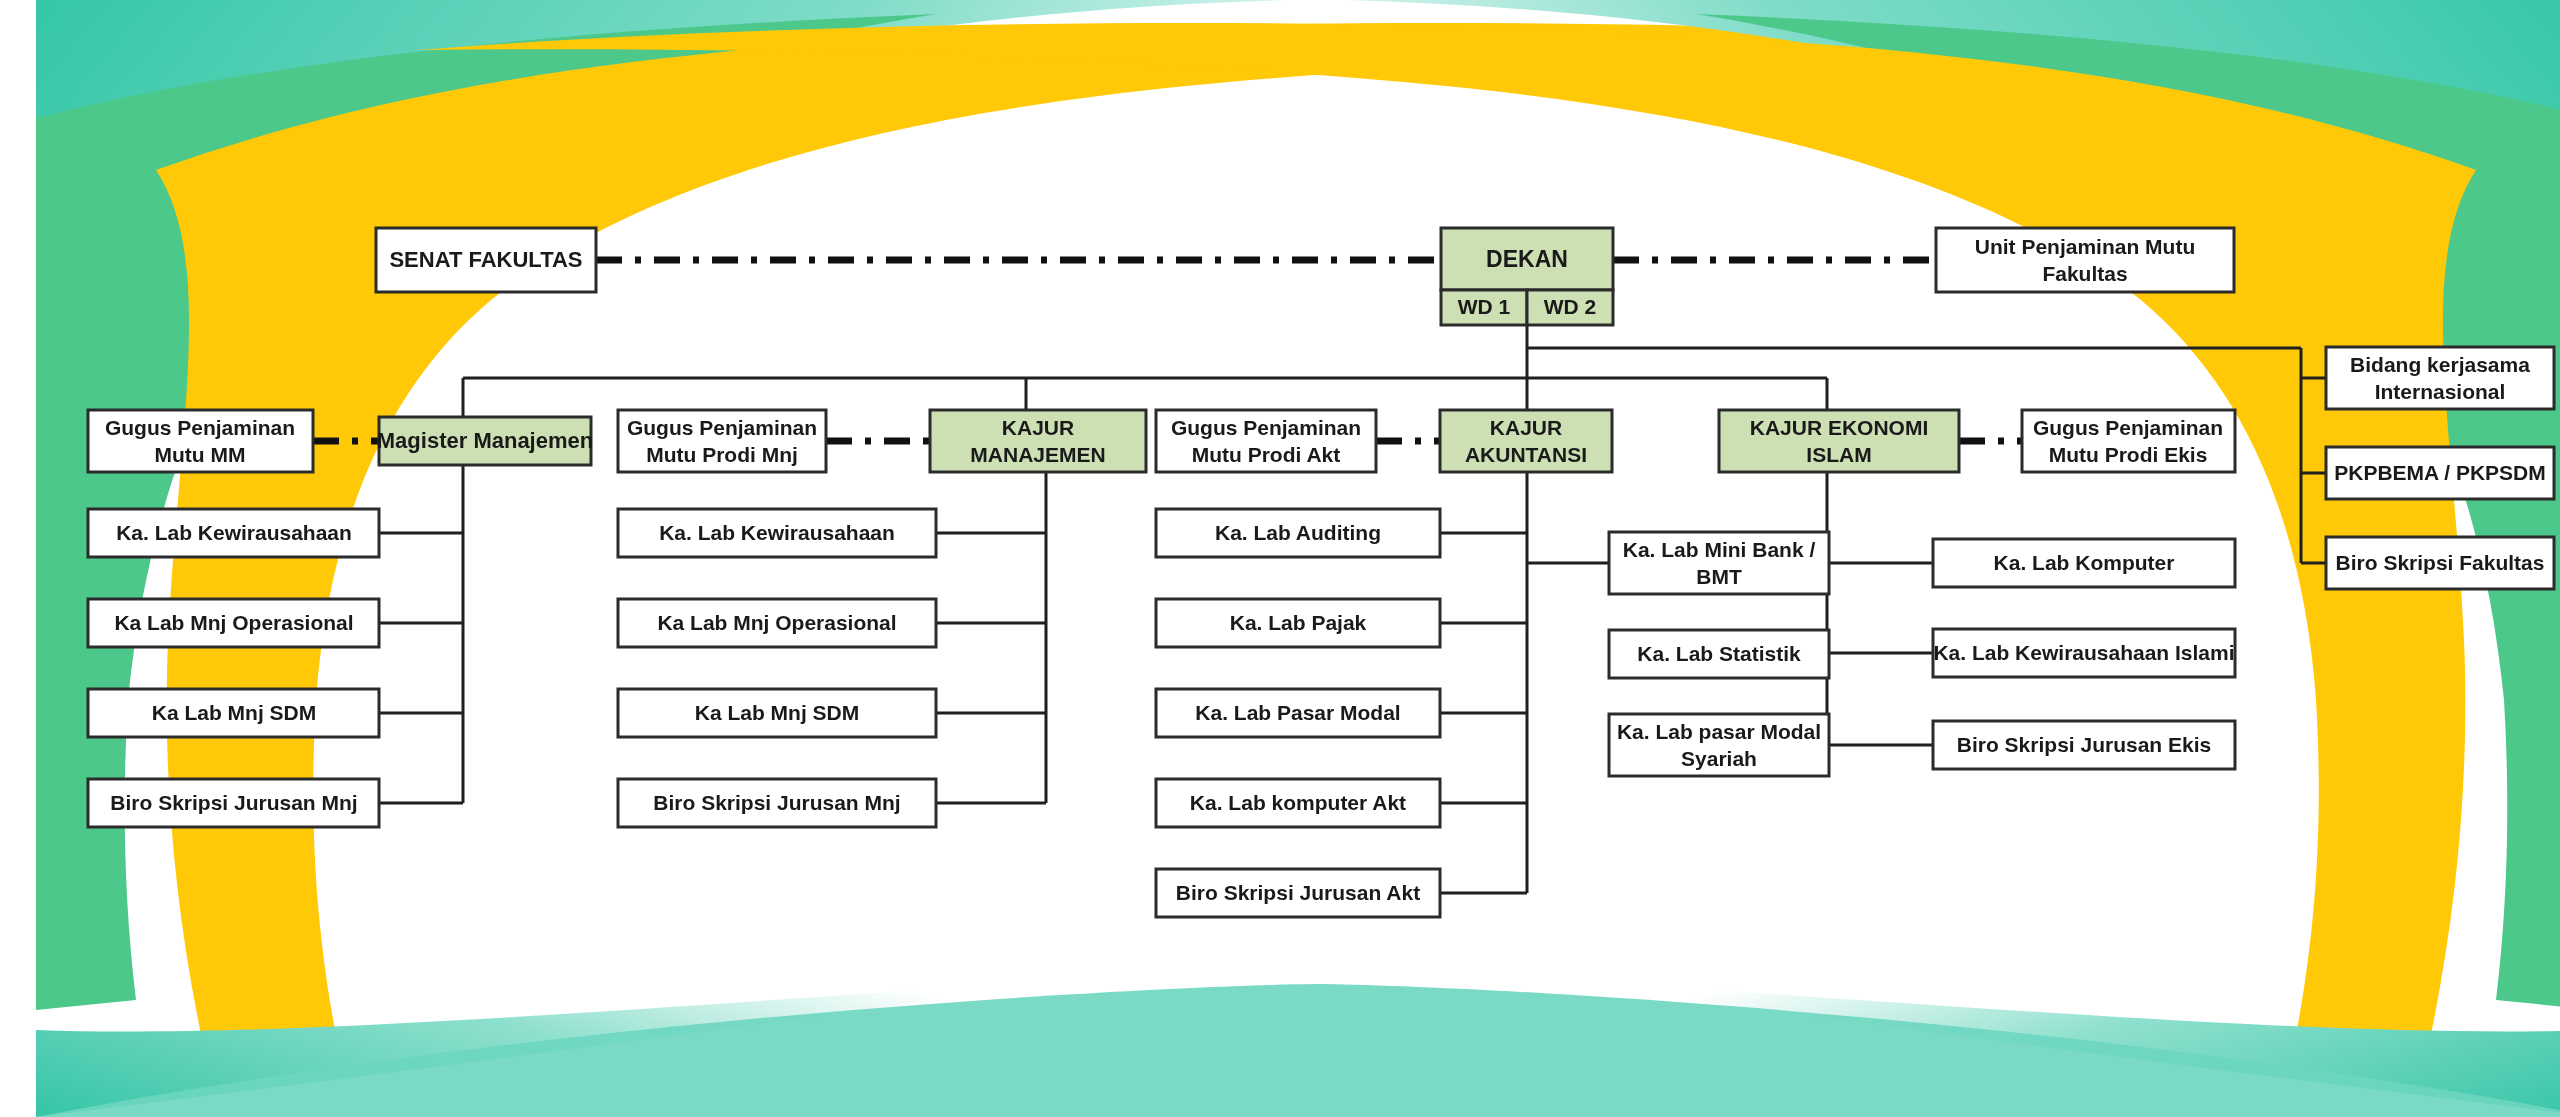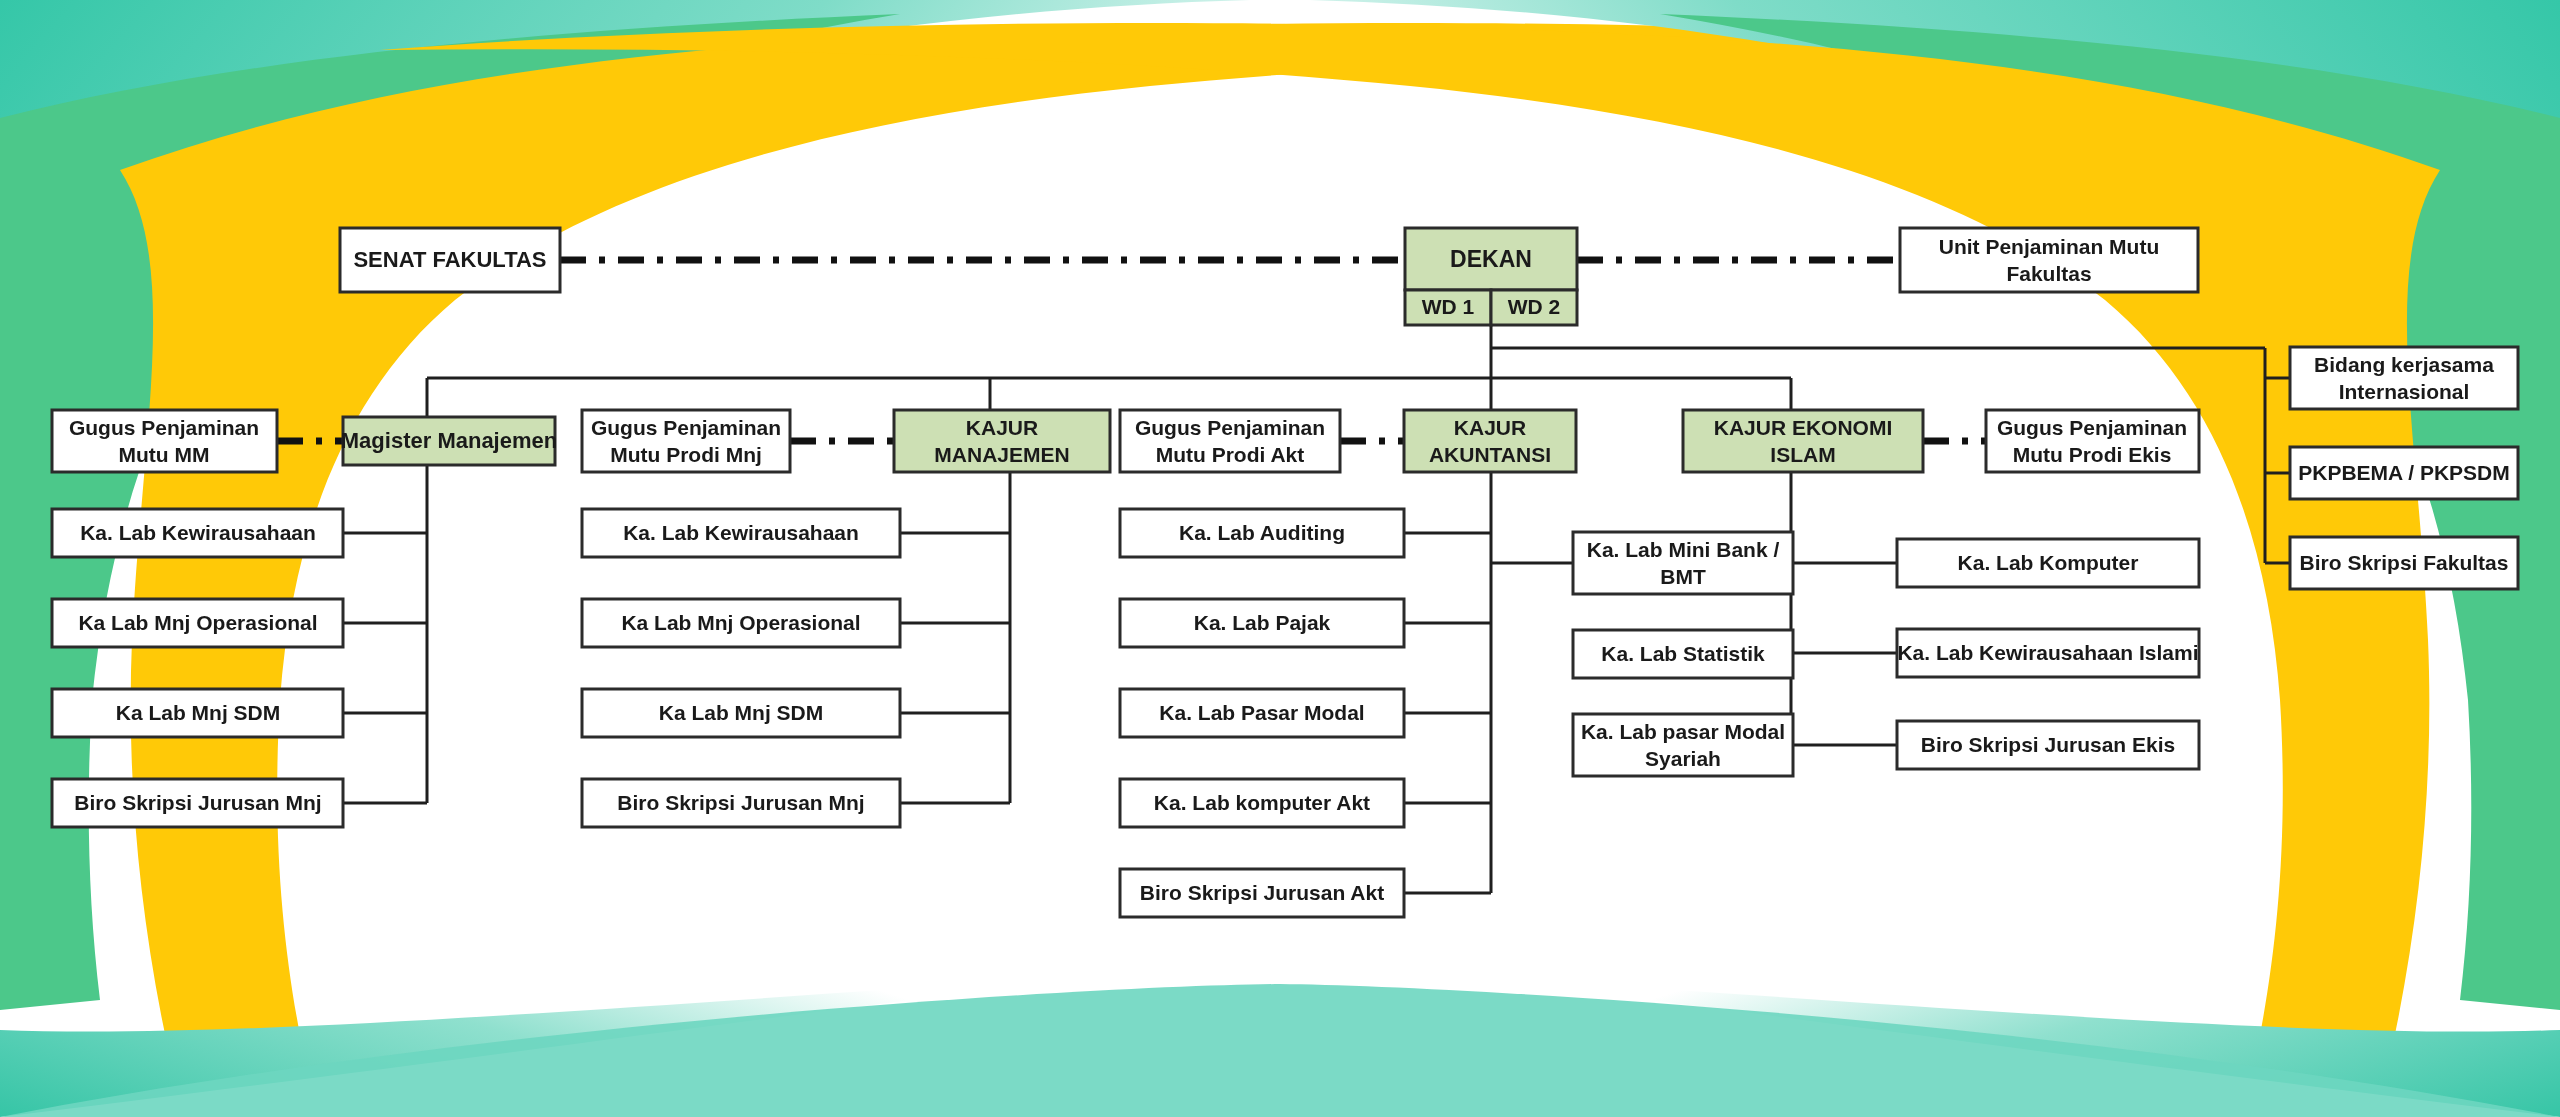--- a/index.html
+++ b/index.html
@@ -1,18 +1,18 @@
 <!DOCTYPE html>
 <html><head>
 <meta charset="utf-8">
 <style>
   html,body{margin:0;padding:0;background:#ffffff;}
   body{width:2560px;height:1117px;overflow:hidden;
        font-family:"Liberation Sans",sans-serif;}
-  #stage{position:relative;width:2126px;height:1117px;background:#4d7c0f;}
+  #stage{position:relative;width:2126px;height:1117px;background:#4d7c0f;margin-left:36px;}
   #decor{position:absolute;left:0;top:0;width:2560px;height:1117px;}
   #chart{position:absolute;left:0;top:0;width:2560px;height:1117px;}
   .node-label{
     font-family:"Liberation Sans",sans-serif;
     font-weight:bold;
     fill:#1a1a1a;
     text-anchor:middle;
     dominant-baseline:middle;
   }
   .box{stroke:#2b2b2b;stroke-width:3;}

